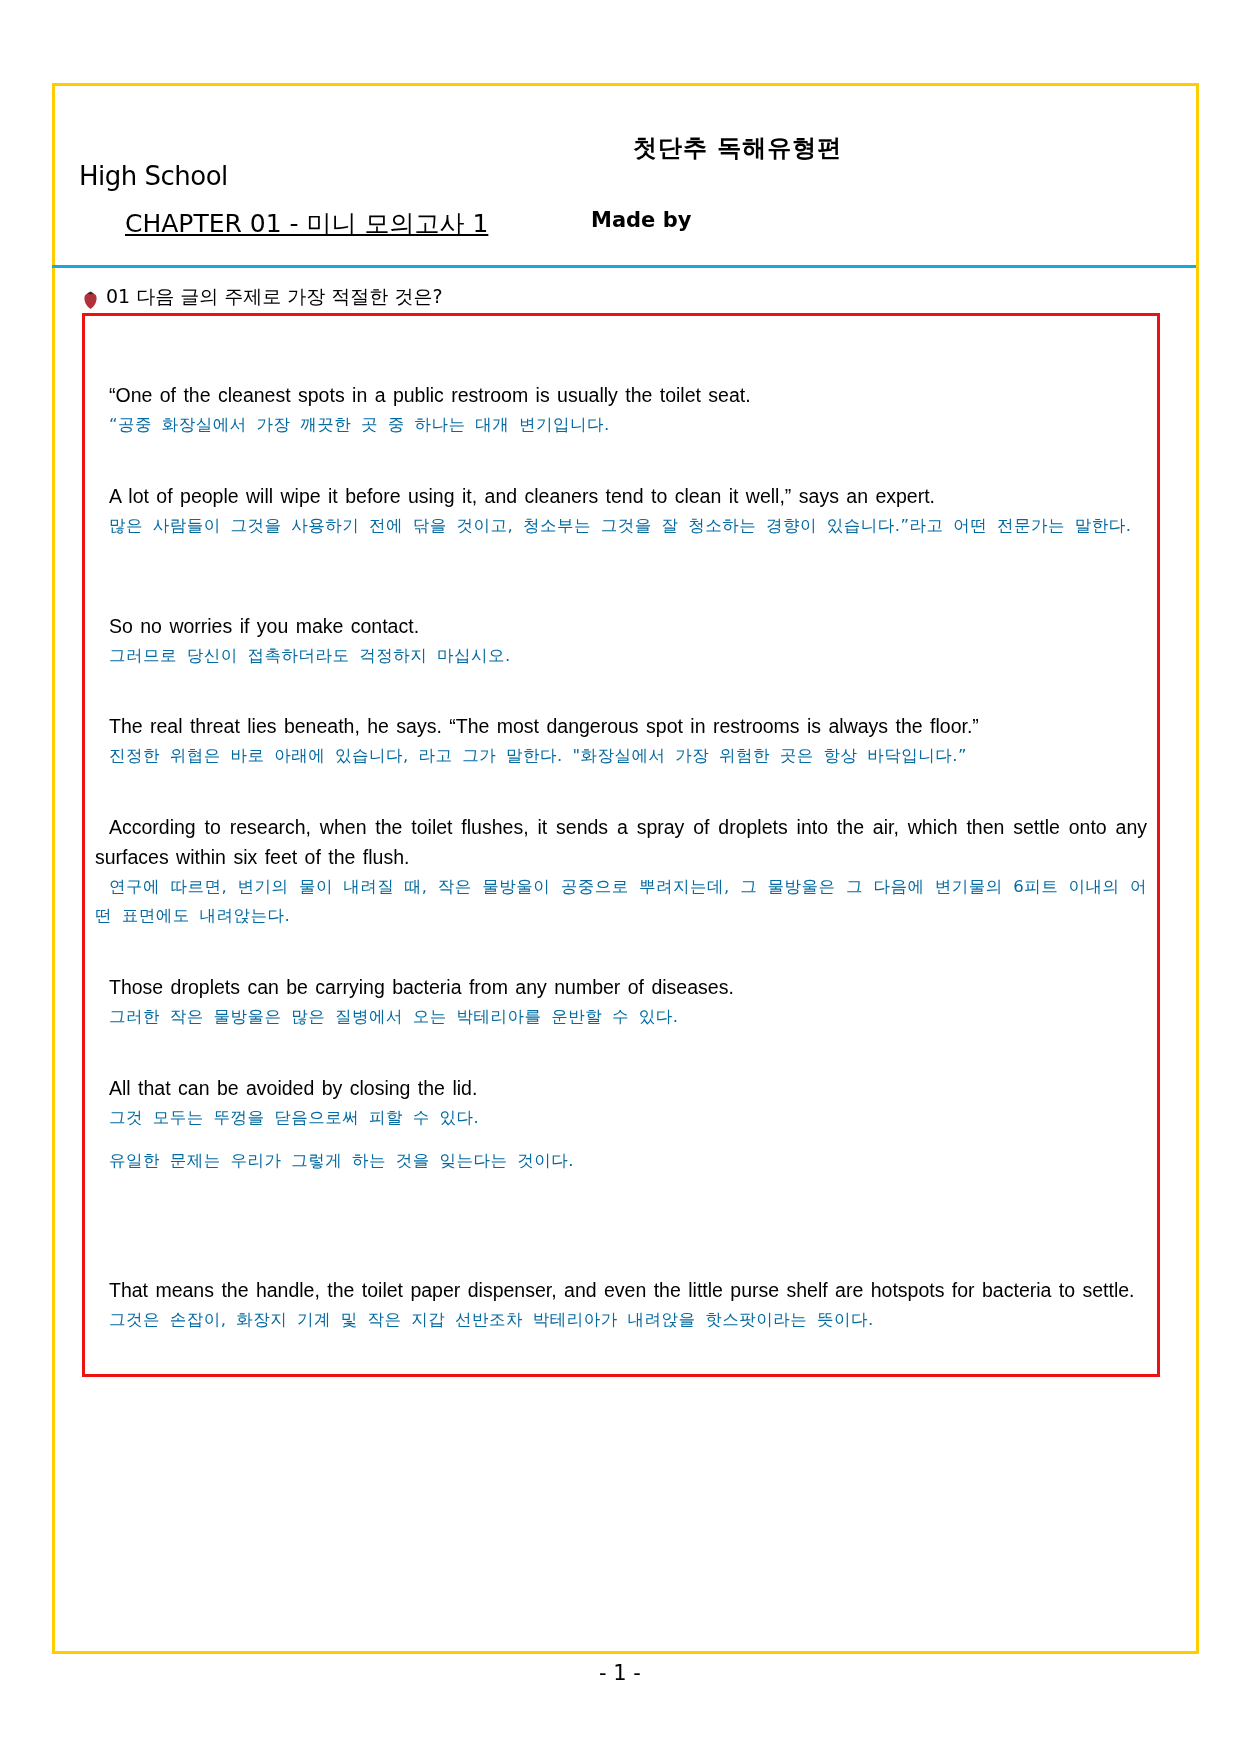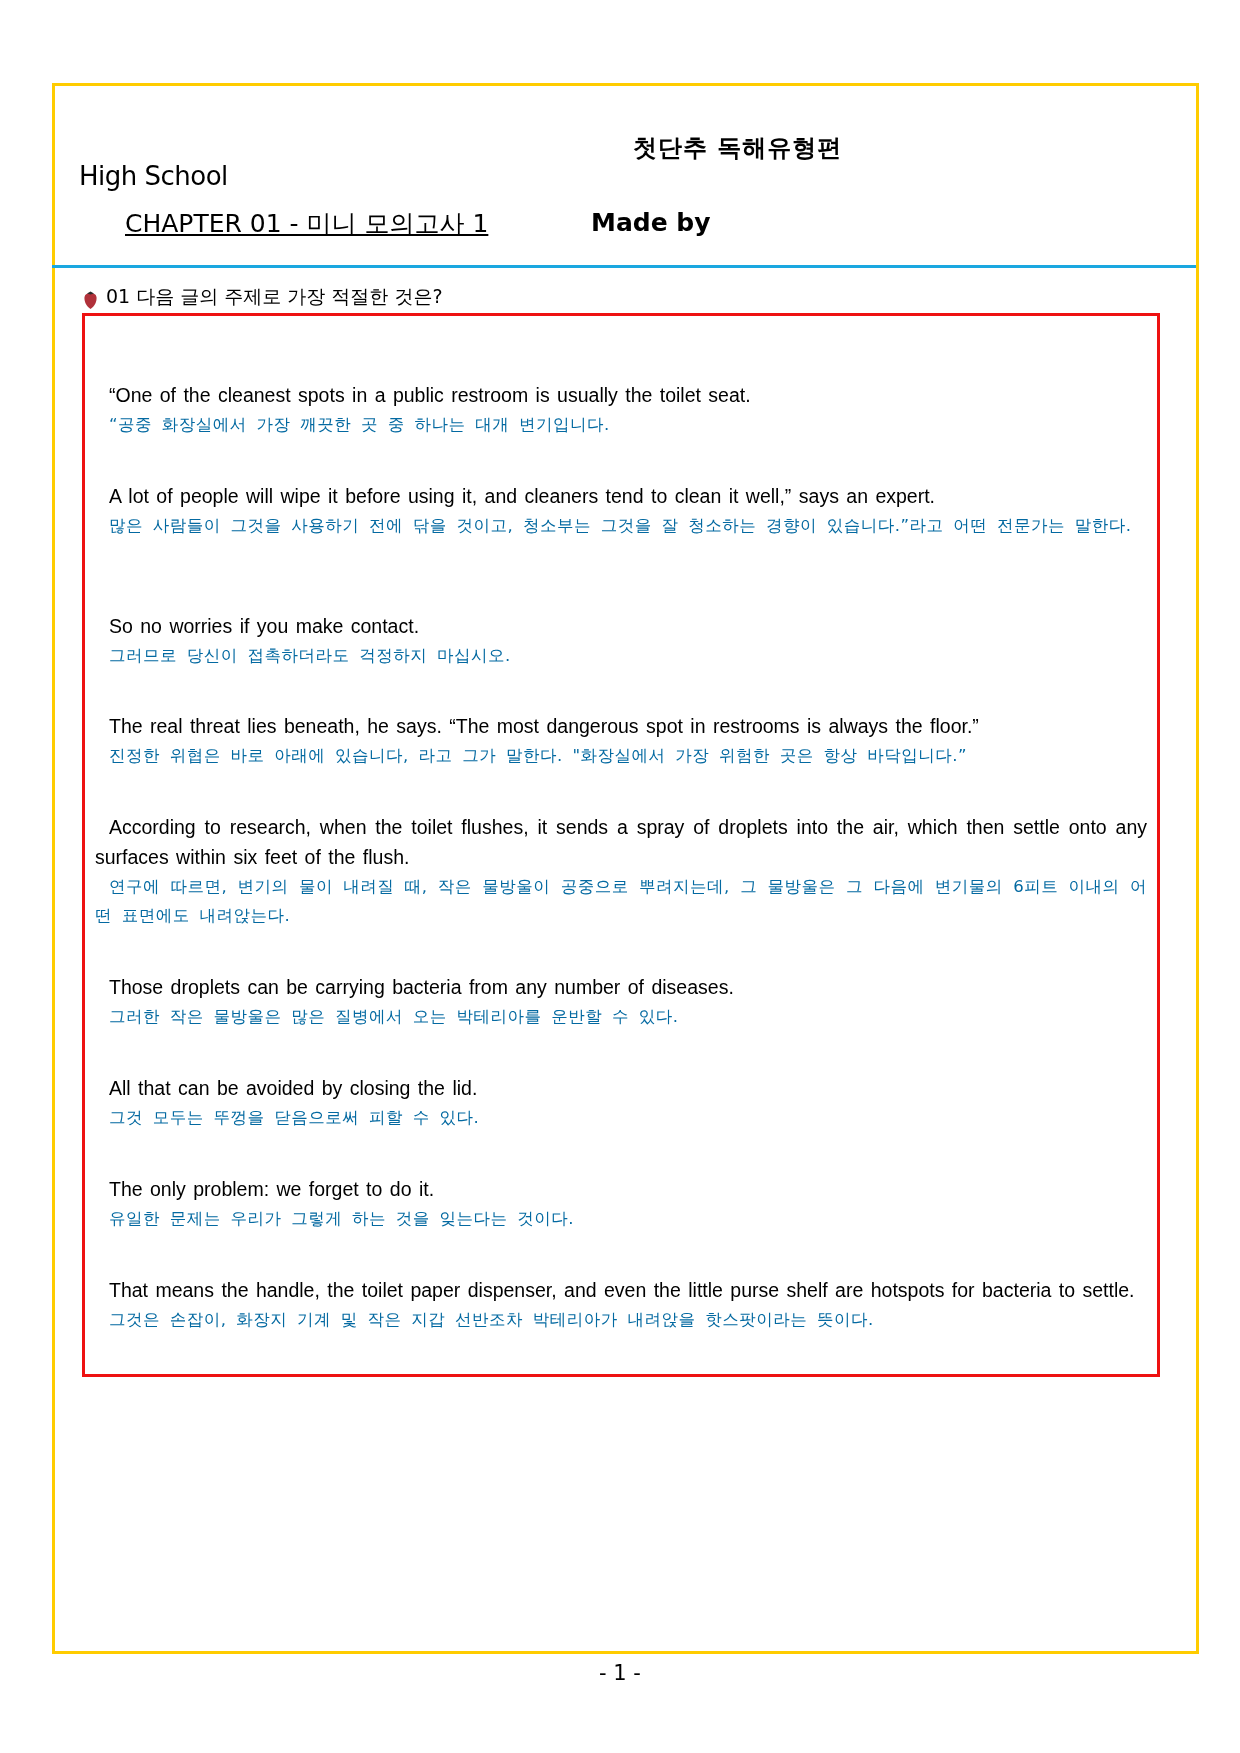--- a/index.html
+++ b/index.html
@@ -4,21 +4,21 @@
 <style>
   html, body { margin: 0; padding: 0; background: #ffffff; }
   body { width: 1240px; height: 1753px; position: relative; overflow: hidden;
          font-family: "DejaVu Sans", sans-serif; color: #000; }
   .frame { position: absolute; left: 52px; top: 83px; width: 1141px; height: 1565px;
            border: 3px solid #FFCC00; box-sizing: content-box; }
   .hdr-school { position: absolute; left: 79px; top: 142px; font-family: "DejaVu Sans", sans-serif;
                 font-size: 26px; letter-spacing: -0.5px; margin-top: 19px; }
   .hdr-series { position: absolute; left: 633px; top: 132px; font-size: 24px; font-weight: bold; letter-spacing: 1px; }
   .hdr-chapter { position: absolute; left: 125px; top: 207px; font-size: 25px; text-decoration: underline; }
-  .hdr-madeby { position: absolute; left: 591px; top: 208px; font-size: 25px; font-weight: bold; }
+  .hdr-madeby { position: absolute; left: 591px; top: 208px; font-size: 21px; font-weight: bold; }
   .blue-rule { position: absolute; left: 52px; top: 265px; width: 1144px; height: 3px; background: #1AA7E0; }
   .question { position: absolute; left: 83px; top: 284px; font-size: 19px; display: flex; align-items: flex-end; }
   .question .bullet { width: 15px; height: 19px; margin-right: 8px; }
   .passage { position: absolute; left: 82px; top: 313px; width: 1072px; height: 1058px;
              border: 3px solid #EE1111; box-sizing: content-box; }
   .para { position: absolute; left: 10px; width: 1052px; }
   .en { font-family: "Liberation Sans", sans-serif; font-size: 19.5px; line-height: 30px;
         text-align: justify; word-spacing: 2px; text-indent: 14px; margin-top: 28px; }
   .ko { font-family: "DejaVu Sans", sans-serif; font-size: 16.5px; line-height: 29px; color: #0369a1;
         text-align: justify; word-spacing: 4px; text-indent: 14px; letter-spacing: 0.5px; }
@@ -67,21 +67,20 @@
   </div>
   <div class="para" style="top:628px">
     <div class="en">Those droplets can be carrying bacteria from any number of diseases.</div>
     <div class="ko">그러한 작은 물방울은 많은 질병에서 오는 박테리아를 운반할 수 있다.</div>
   </div>
   <div class="para" style="top:729px">
     <div class="en">All that can be avoided by closing the lid.</div>
     <div class="ko">그것 모두는 뚜껑을 닫음으로써 피할 수 있다.</div>
   </div>
   <div class="para" style="top:830px">
-    <div class="en">The only problem: we forget to do it.</div>
     <div class="ko">유일한 문제는 우리가 그렇게 하는 것을 잊는다는 것이다.</div>
   </div>
   <div class="para" style="top:931px">
     <div class="en">That means the handle, the toilet paper dispenser, and even the little purse shelf are hotspots for bacteria to settle.</div>
     <div class="ko">그것은 손잡이, 화장지 기계 및 작은 지갑 선반조차 박테리아가 내려앉을 핫스팟이라는 뜻이다.</div>
   </div>
 </div>
 
 <div class="pageno">- 1 -</div>
 

